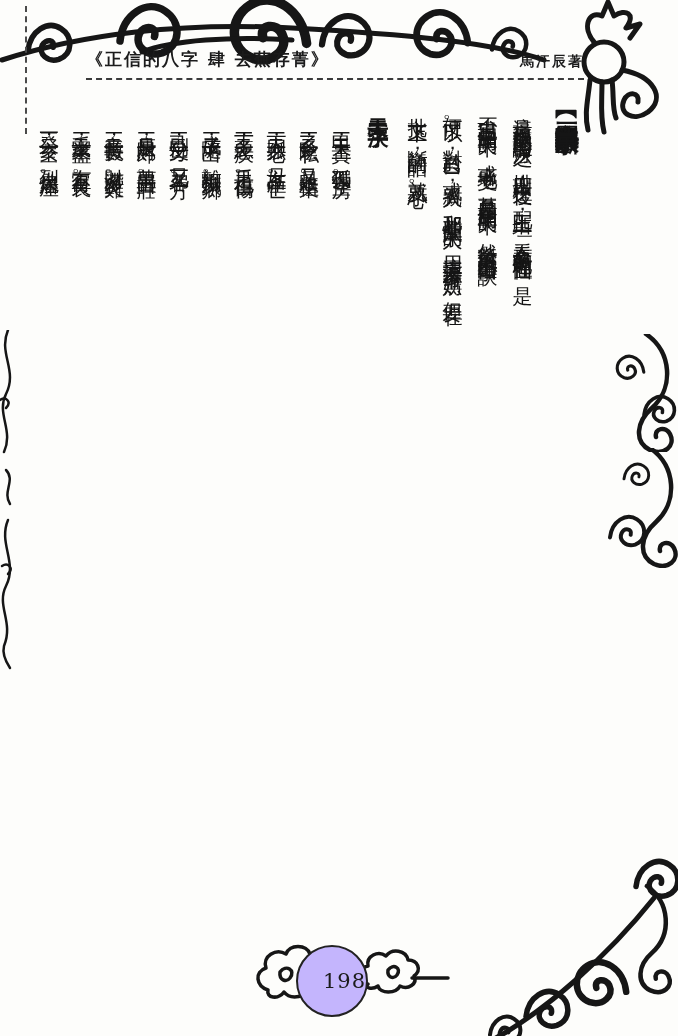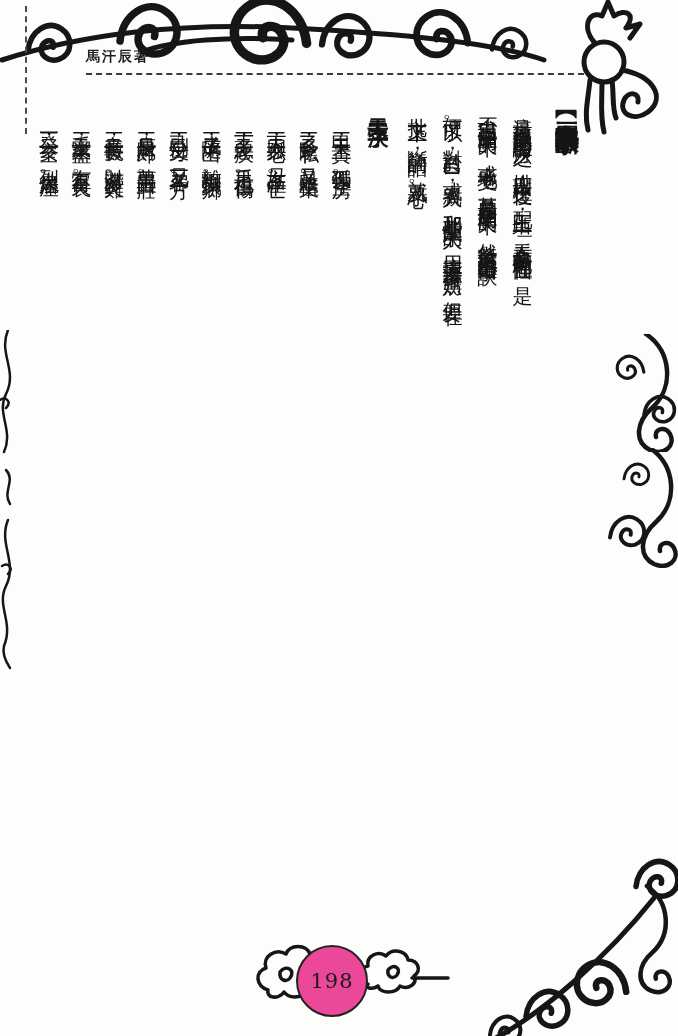--- a/index.html
+++ b/index.html
@@ -48,22 +48,22 @@
   #orn-rightB{right:-10px;top:448px;}
   #orn-corner{right:-4px;bottom:-6px;}
   #orn-leftline{
     left:25px;top:6px;height:128px;width:0;
     border-left:2px dashed #4a4a4a;
   }
   #orn-leftsquiggle{left:-6px;top:330px;}
   #orn-clouds{left:250px;bottom:8px;}
   .page-circle{
     position:absolute;left:296px;top:945px;width:68px;height:68px;
-    border:2px solid #222;border-radius:50%;background:#ec4899;
-    display:flex;align-items:center;justify-content:center;
+    border:2px solid #222;border-radius:50%;background:#c4b5fd;
+    display:flex;align-items:center;justify-content:flex-end;
     font-size:21px;letter-spacing:1px;
   }
 </style>
 </head>
 <body>
 
 <svg width="0" height="0" style="position:absolute" aria-hidden="true">
   <defs>
     <path id="curl" d="M0,26 C2,8 18,-2 30,6 C41,13 41,29 28,34 C18,37 9,29 13,21 C16,15 25,16 23,23"></path>
     <path id="sscroll" d="M12,0 C38,18 40,54 18,74 C2,88 0,108 16,116 C30,122 42,112 36,100 C32,92 20,94 22,103"></path>
@@ -125,20 +125,21 @@
   <g class="ink" stroke-width="2.5">
     <path d="M14,0 C4,24 24,40 12,64 C2,84 20,100 10,122"></path>
     <path d="M12,140 C22,150 8,162 16,174"></path>
     <path d="M14,190 C4,214 24,232 12,256 C2,276 20,292 10,316 C8,324 12,332 16,338"></path>
     <path d="M6,70 c6,-4 12,2 6,8"></path>
     <path d="M8,236 c6,-4 12,2 6,8"></path>
   </g>
 </svg>
 
 <div class="header">
+  <span class="book-title">《正信的八字 肆 去蕪存菁》</span>
   <span class="author">馬汗辰著</span>
 </div>
 
 <div class="content">
   <div class="sec-title">【三字決與四字決斷事】</div>
   <div class="body-line">這是盲派很簡單的論命方法之一，排出四柱之後，配上三垣，看看命格的七柱裡面，是</div>
   <div class="body-line">否出現三個相同的天干，或者地支；甚至是四個相同的天干。然後對應以下的斷事口訣</div>
   <div class="body-line">便可以了。對於自己，或者親人，和那些懂八字的人，用這方法參考一下無妨，但要在</div>
   <div class="body-line">批文上下　斷語的話，就要小心。</div>
   <div class="subheading">天干三字決</div>

